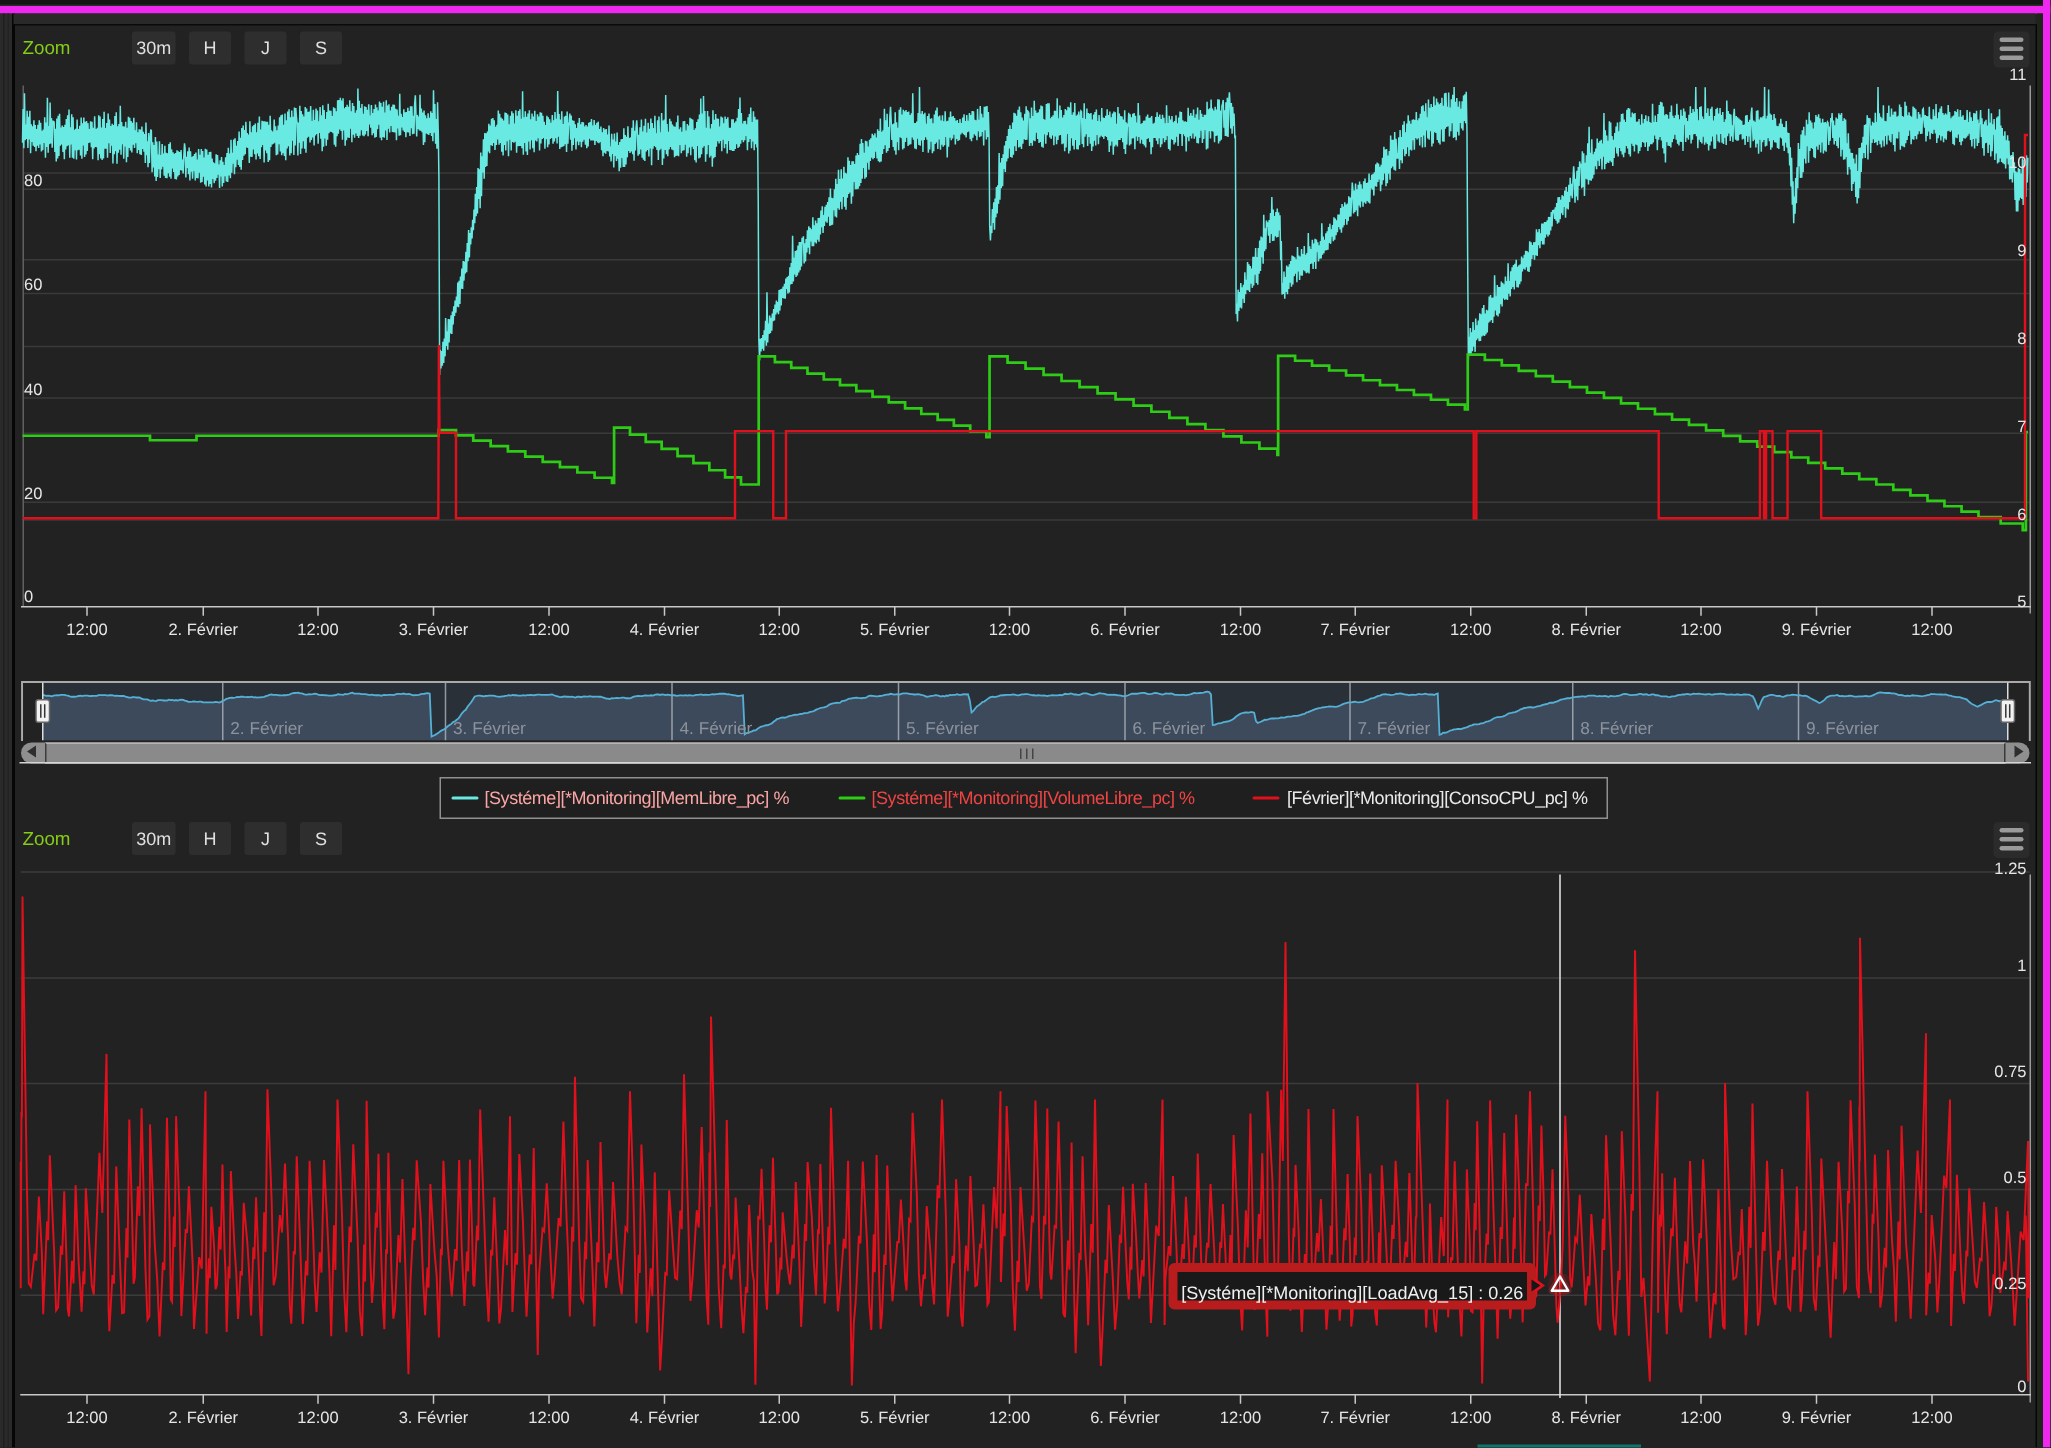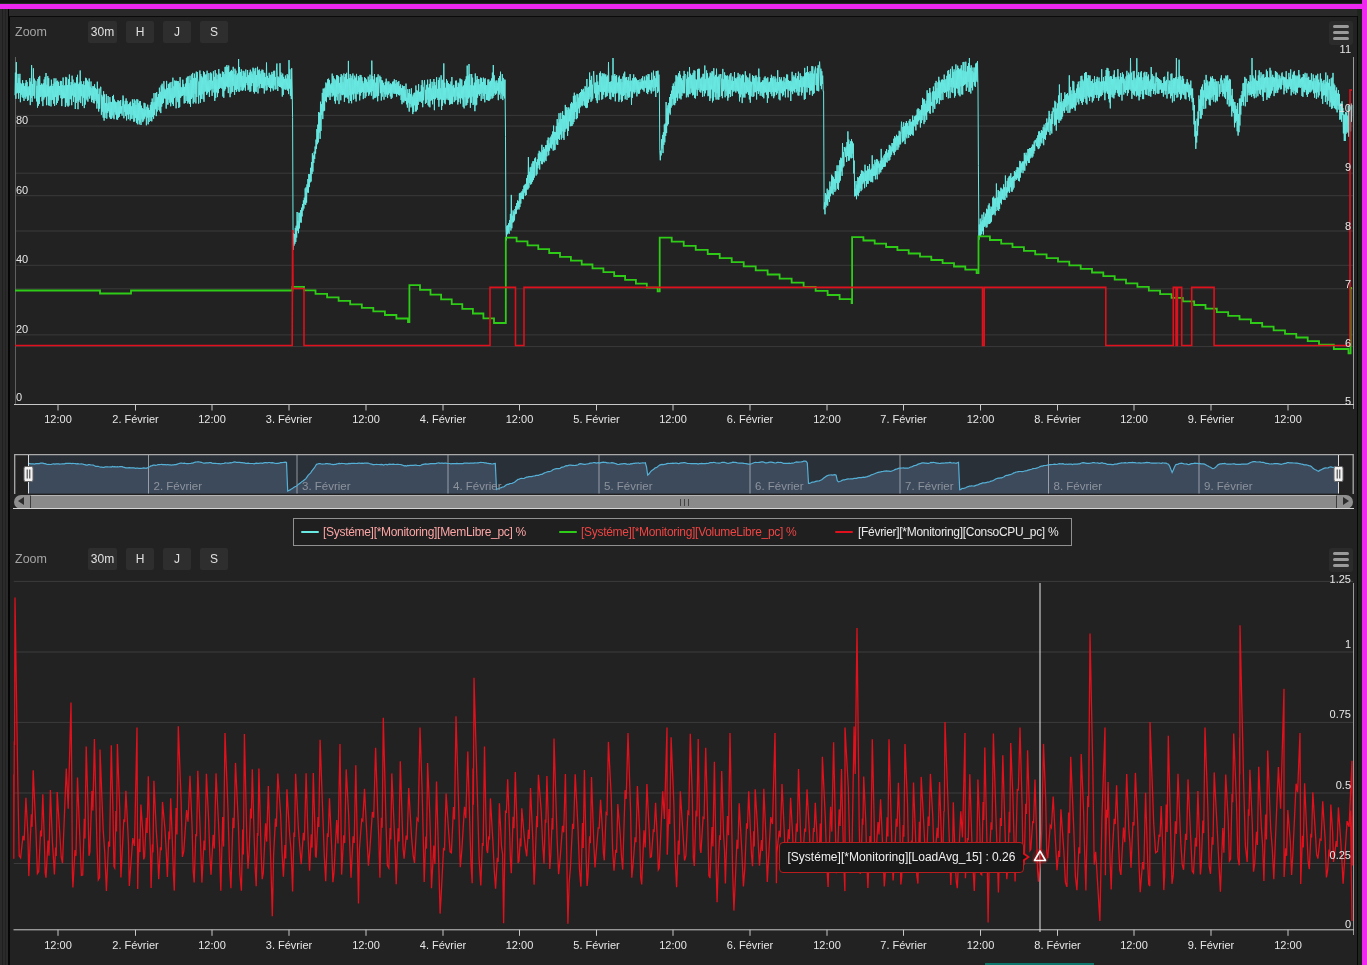--- a/index.html
+++ b/index.html
@@ -1,17 +1,17 @@
 <!DOCTYPE html>
 <html><head><meta charset="utf-8"><style>
 html,body{margin:0;padding:0;background:#222;width:1367px;height:965px;overflow:hidden}
 *{box-sizing:border-box}
 body{font-family:"Liberation Sans",sans-serif;position:relative}
 .btn{position:absolute;background:#2e2e2e;color:#e0e0e0;font-size:12px;text-align:center;line-height:22px;height:22px;border-radius:2px}
-.zoomlbl{position:absolute;color:#a3a3a3;font-size:12.5px}
+.zoomlbl{position:absolute;color:#84cc16;font-size:12.5px}
 .burger{position:absolute;width:24px;height:24px;background:#2b2b2b;border-radius:3px}
 .burger span{position:absolute;left:4px;right:4px;height:3px;border-radius:1.5px;background:#9a9a9a}
 </style></head><body>
 <div style="position:absolute;left:0;top:0;width:1367px;height:5px;background:#141414"></div>
 <div style="position:absolute;left:0;top:3px;width:1367px;height:1px;background:#233023"></div>
 <div style="position:absolute;left:0;top:4px;width:1367px;height:5px;background:#ee28ee"></div>
 <div style="position:absolute;left:1362px;top:0;width:5px;height:965px;background:#ee28ee"></div>
 <div style="position:absolute;left:1358px;top:9px;width:4px;height:956px;background:#1d251d"></div>
 <div style="position:absolute;left:1356.5px;top:16px;width:1.5px;height:949px;background:#070707"></div>
 <div style="position:absolute;left:0;top:9px;width:8px;height:956px;background:#2a2a2a"></div>
@@ -193,15 +193,15 @@
     <text x="903.5" y="401.5" text-anchor="middle" font-size="11" fill="#e6e6e6" font-weight="normal">7. Février</text>
     <text x="980.5" y="401.5" text-anchor="middle" font-size="11" fill="#e6e6e6" font-weight="normal">12:00</text>
     <text x="1057.5" y="401.5" text-anchor="middle" font-size="11" fill="#e6e6e6" font-weight="normal">8. Février</text>
     <text x="1134" y="401.5" text-anchor="middle" font-size="11" fill="#e6e6e6" font-weight="normal">12:00</text>
     <text x="1211" y="401.5" text-anchor="middle" font-size="11" fill="#e6e6e6" font-weight="normal">9. Février</text>
     <text x="1288" y="401.5" text-anchor="middle" font-size="11" fill="#e6e6e6" font-weight="normal">12:00</text>
     <circle cx="1040" cy="309.5" r="8" fill="#e0101c" opacity="0.18"></circle>
     <path d="M1040,304.0 L1045.5,313.5 L1034.5,313.5 Z" fill="none" stroke="#cc3333" stroke-width="4.5" opacity="0.3" stroke-linejoin="round"></path>
     <path d="M1040,304.0 L1045.5,313.5 L1034.5,313.5 Z" fill="none" stroke="#ffffff" stroke-width="1.6" stroke-linejoin="round"></path>
   </svg>
-<div style="position:absolute;left:779px;top:842px;width:245px;height:31px;background:#191919;border:1px solid #b91c1c;border-radius:4px;color:#f0f0f0;font-size:12px;line-height:29px;text-align:center;white-space:nowrap">[Systéme][*Monitoring][LoadAvg_15]&nbsp;: 0.26</div>
+<div style="position:absolute;left:779px;top:842px;width:245px;height:31px;background:#191919;border:6px solid #b91c1c;border-radius:4px;color:#f0f0f0;font-size:12px;line-height:29px;text-align:center;white-space:nowrap">[Systéme][*Monitoring][LoadAvg_15]&nbsp;: 0.26</div>
 <div style="position:absolute;left:1023px;top:851.5px;width:0;height:0;border-top:5.5px solid transparent;border-bottom:5.5px solid transparent;border-left:7px solid #e0101c"></div>
 <div style="position:absolute;left:1021px;top:852.5px;width:0;height:0;border-top:4.5px solid transparent;border-bottom:4.5px solid transparent;border-left:6px solid #161616"></div>
 <div style="position:absolute;left:985px;top:963px;width:109px;height:25.5px;background:#0f766e;color:#f0f0f0;font-size:11.5px;line-height:25.5px;text-align:right;white-space:nowrap">2020-02-07 21:28:02</div>
 </body></html>

